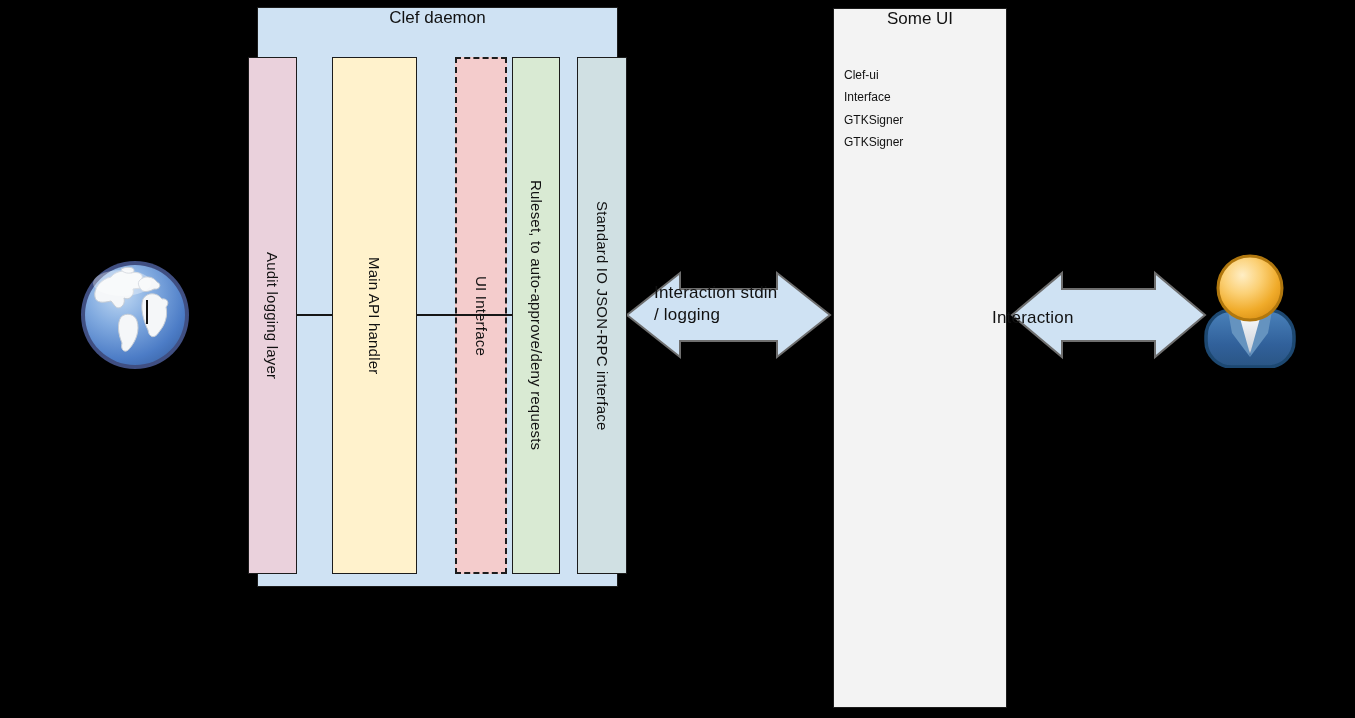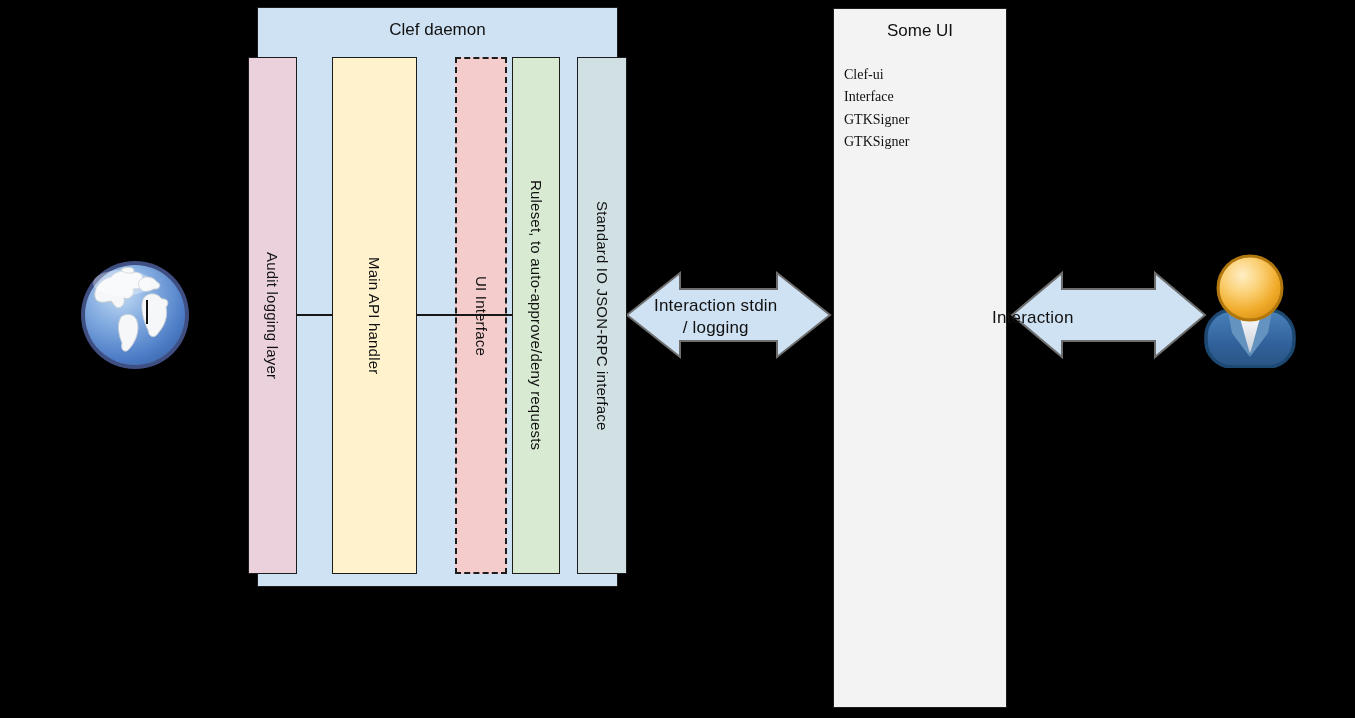--- a/index.html
+++ b/index.html
@@ -2,45 +2,45 @@
 <html><head>
 <meta charset="utf-8">
 <style>
   html,body{margin:0;padding:0;}
   body{width:1355px;height:718px;background:#000;position:relative;overflow:hidden;
        font-family:"Liberation Sans",sans-serif;color:#111;}
   .abs{position:absolute;}
   
   .clef-box{left:257px;top:7px;width:361px;height:580px;background:#cfe2f3;
             border:1px solid #1c1c1c;box-sizing:border-box;z-index:1;}
-  .box-title{width:100%;text-align:center;padding-top:12px;font-size:17px;}
+  .box-title{width:100%;text-align:center;padding-top:0;font-size:17px;}
   
   .bar{top:57px;height:517px;box-sizing:border-box;z-index:3;
        display:flex;align-items:center;justify-content:center;}
   .bar span{writing-mode:vertical-rl;white-space:nowrap;font-size:15px;letter-spacing:.2px;}
   .bar1{left:248px;width:49px;background:#ead1dc;border:1px solid #1c1c1c;}
   .bar2{left:332px;width:85px;background:#fff2cc;border:1px solid #1c1c1c;}
   .bar3{left:455px;width:52px;background:#f4cccc;border:2px dashed #1c1c1c;}
   .bar4{left:512px;width:48px;background:#d9ead3;border:1px solid #1c1c1c;}
   .bar5{left:577px;width:50px;background:#d0e0e3;border:1px solid #1c1c1c;}
   
   .hline{height:1.5px;background:#161616;z-index:4;}
   .hline1{left:297px;top:314px;width:35px;}
   .hline2{left:417px;top:314px;width:95px;}
   .stub{left:146px;top:300px;width:2px;height:24px;background:#111;z-index:4;}
   
   .someui{left:833px;top:8px;width:174px;height:700px;background:#f3f3f3;
           border:1px solid #1c1c1c;box-sizing:border-box;z-index:1;}
-  .someui-list{position:absolute;left:10px;top:55px;line-height:22.3px;font-size:14px;font-family:Liberation Serif, serif;}
+  .someui-list{position:absolute;left:10px;top:55px;line-height:22.3px;font-size:12px;}
   
   .arrow{top:270px;height:90px;z-index:2;}
   .arrow1{left:625px;width:207px;}
   .arrow2{left:1010px;width:197px;}
   .arrow-label{z-index:5;font-size:17px;line-height:21.5px;letter-spacing:.2px;}
-  .lbl1{left:654px;top:295px;text-align:center;}
+  .lbl1{left:654px;top:282px;}
   .lbl2{left:992px;top:307px;}
   
   .globe{left:77px;top:257px;width:116px;height:116px;z-index:2;}
   .user{left:1200px;top:253px;width:100px;height:115px;z-index:2;}
 </style>
 </head>
 <body>
 
 <div class="abs globe">
   <svg width="116" height="116" viewBox="0 0 116 116">

